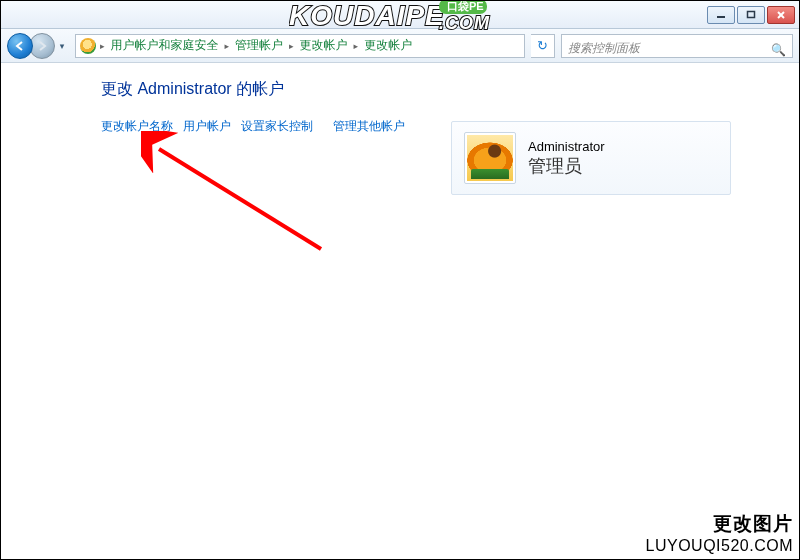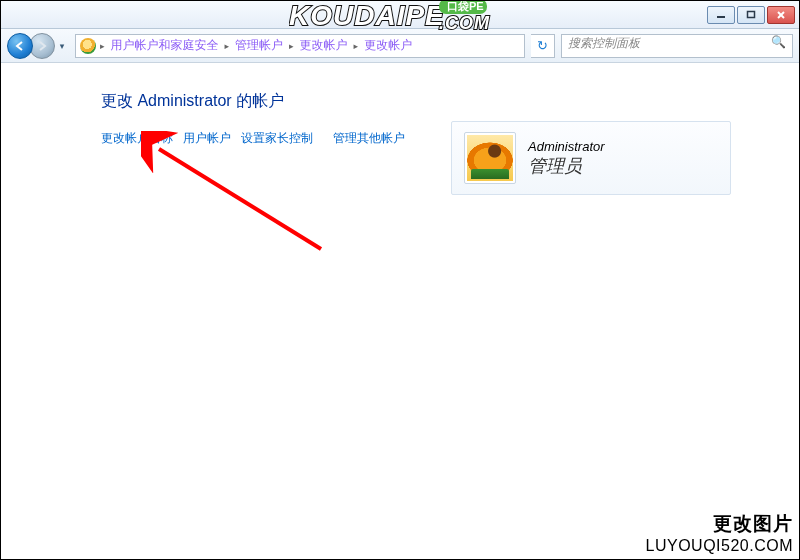--- a/index.html
+++ b/index.html
@@ -13,35 +13,35 @@
 
 
 .navbar { height: 34px; background: linear-gradient(#f6fafe,#e8f0f8); border-bottom: 1px solid #c8d4e0; display: flex; align-items: center; padding: 0 6px; gap: 6px; }
 .nav-back-group { display: flex; align-items: center; }
 .nav-circle { width: 26px; height: 26px; border-radius: 50%; background: radial-gradient(circle at 35% 30%, #79c3f2, #1f7fd4 60%, #0a5aa0); border: 1px solid #0a5aa0; display: flex; align-items: center; justify-content: center; color: #fff; font-size: 14px; }
 .nav-circle.fwd { background: radial-gradient(circle at 35% 30%, #d7e6f2, #a8bfd2 60%, #7a95ab); border-color: #80919f; margin-left: -4px; z-index: 0; }
 .nav-circle.back { z-index: 1; }
 .nav-drop { width: 14px; height: 22px; display: flex; align-items: center; justify-content: center; color: #3a5b78; font-size: 9px; }
 .breadcrumb { flex: 1; height: 24px; background: #fff; border: 1px solid #b3c0cd; display: flex; align-items: center; padding: 0 4px; gap: 2px; overflow: hidden; }
 .bc-icon { width: 16px; height: 16px; background: radial-gradient(circle at 45% 40%, #ffe28a 0 35%, #f0b030 36% 60%, #3b9b3b 61% 100%); border-radius: 50%; display:inline-block; }
-.bc-item { color: #8b5cf6; padding: 0 2px; white-space: nowrap; cursor: default; }
+.bc-item { color: #15803d; padding: 0 2px; white-space: nowrap; cursor: default; }
 .bc-arrow { color: #666; font-size: 9px; padding: 0 2px; }
 .refresh-box { width: 24px; height: 24px; border: 1px solid #b3c0cd; border-left: none; background: #fff; display: flex; align-items: center; justify-content: center; }
 .refresh-glyph { color: #1f7fd4; font-size: 13px; }
-.search-box { width: 232px; height: 24px; border: 1px solid #b3c0cd; background: #fff; display: flex; align-items: flex-start; padding: 0 6px; color: #888; font-style: italic; }
+.search-box { width: 232px; height: 24px; border: 1px solid #b3c0cd; background: #fff; display: flex; align-items: flex-end; padding: 0 6px; color: #888; font-style: italic; }
 .search-box .mag { margin-left: auto; color: #2a6db8; font-style: normal; }
 
 
-.content { position: absolute; top: 62px; left: 0; right: 0; bottom: 0; background: #fff; padding: 28px 40px 0 100px; }
+.content { position: absolute; top: 62px; left: 0; right: 0; bottom: 0; background: #fff; padding: 16px 40px 0 100px; }
 .page-title { color: #003399; font-size: 16px; font-weight: 400; margin-bottom: 18px; }
 .link-list { display: flex; flex-direction: row; gap: 10px; }
 .link-list a { color: #0066cc; text-decoration: none; font-size: 12px; cursor: pointer; }
 .link-list .spacer { height: 6px; }
 
-.account-card { position: absolute; left: 450px; top: 120px; width: 280px; height: 74px; border: 1px solid #d6e2ef; background: linear-gradient(#fcfdff,#f2f7fc); display: flex; align-items: center; padding: 8px 12px; gap: 12px; border-radius: 2px; font-style: italic; }
+.account-card { position: absolute; left: 450px; top: 120px; width: 280px; height: 74px; border: 1px solid #d6e2ef; background: linear-gradient(#fcfdff,#f2f7fc); display: flex; align-items: center; padding: 8px 12px; gap: 12px; border-radius: 2px; }
 .avatar-wrap { width: 52px; height: 52px; border: 1px solid #c9d6e3; background: #fff; padding: 2px; border-radius: 2px; }
 .avatar { width: 100%; height: 100%; background:
   radial-gradient(circle at 60% 35%, #6b3a12 0 6px, transparent 7px),
   radial-gradient(ellipse 70% 55% at 50% 55%, #f7a11a 0 50%, #e77800 51% 70%, transparent 71%),
   linear-gradient(#ffe9a8,#f6c94e);
   position: relative; }
 .avatar::after { content:""; position:absolute; left:4px; bottom:2px; right:4px; height:10px; background: linear-gradient(#3b8f2e,#2a6b20); border-radius: 2px 2px 0 0; }
 .account-info .name { font-size: 13px; color: #000; }
 .account-info .role { font-size: 18px; color: #333; }
 

